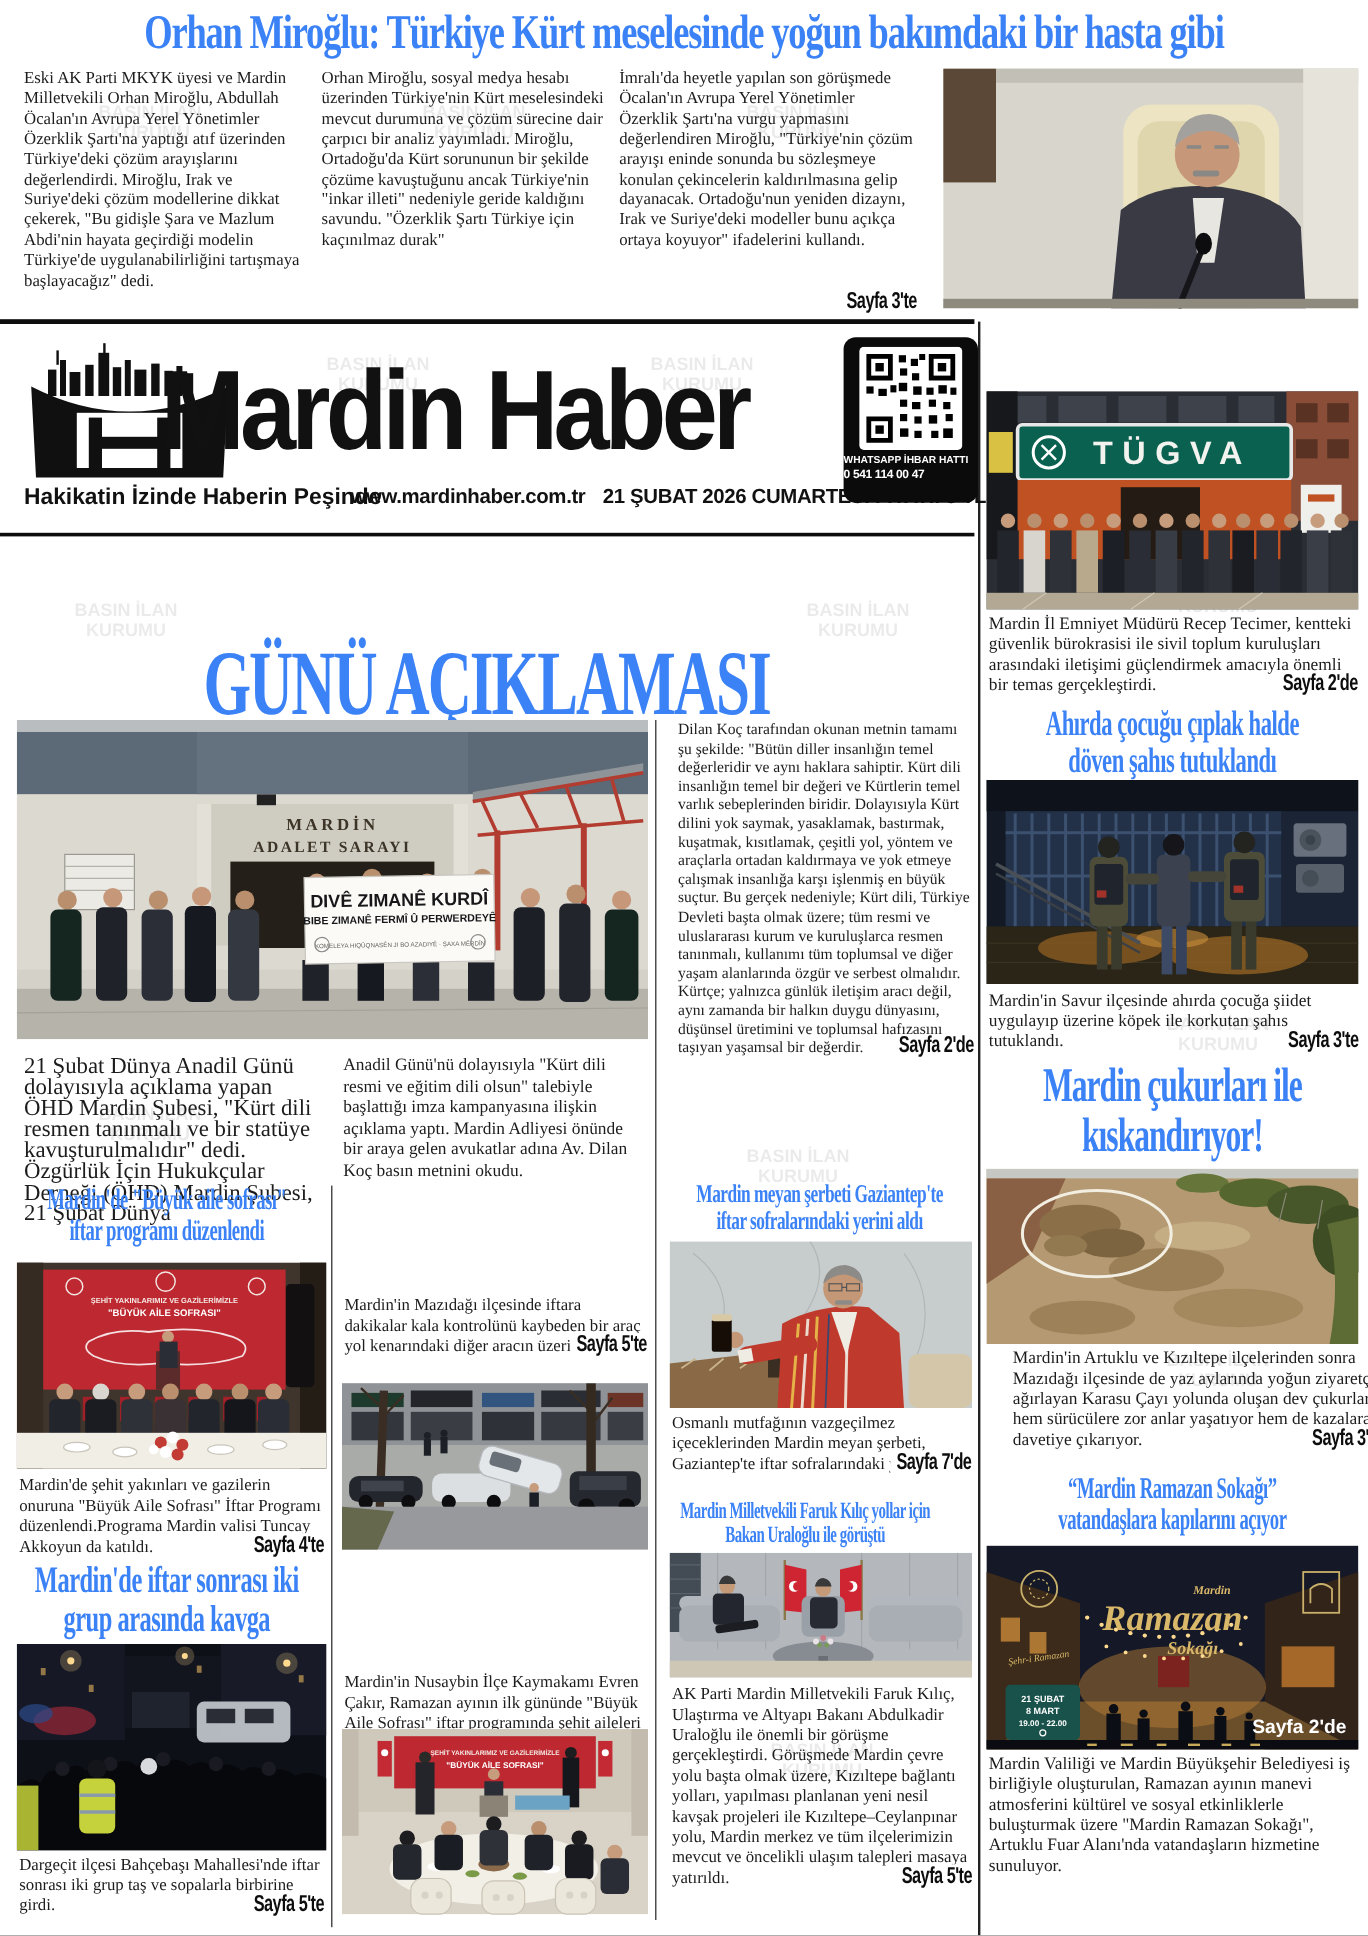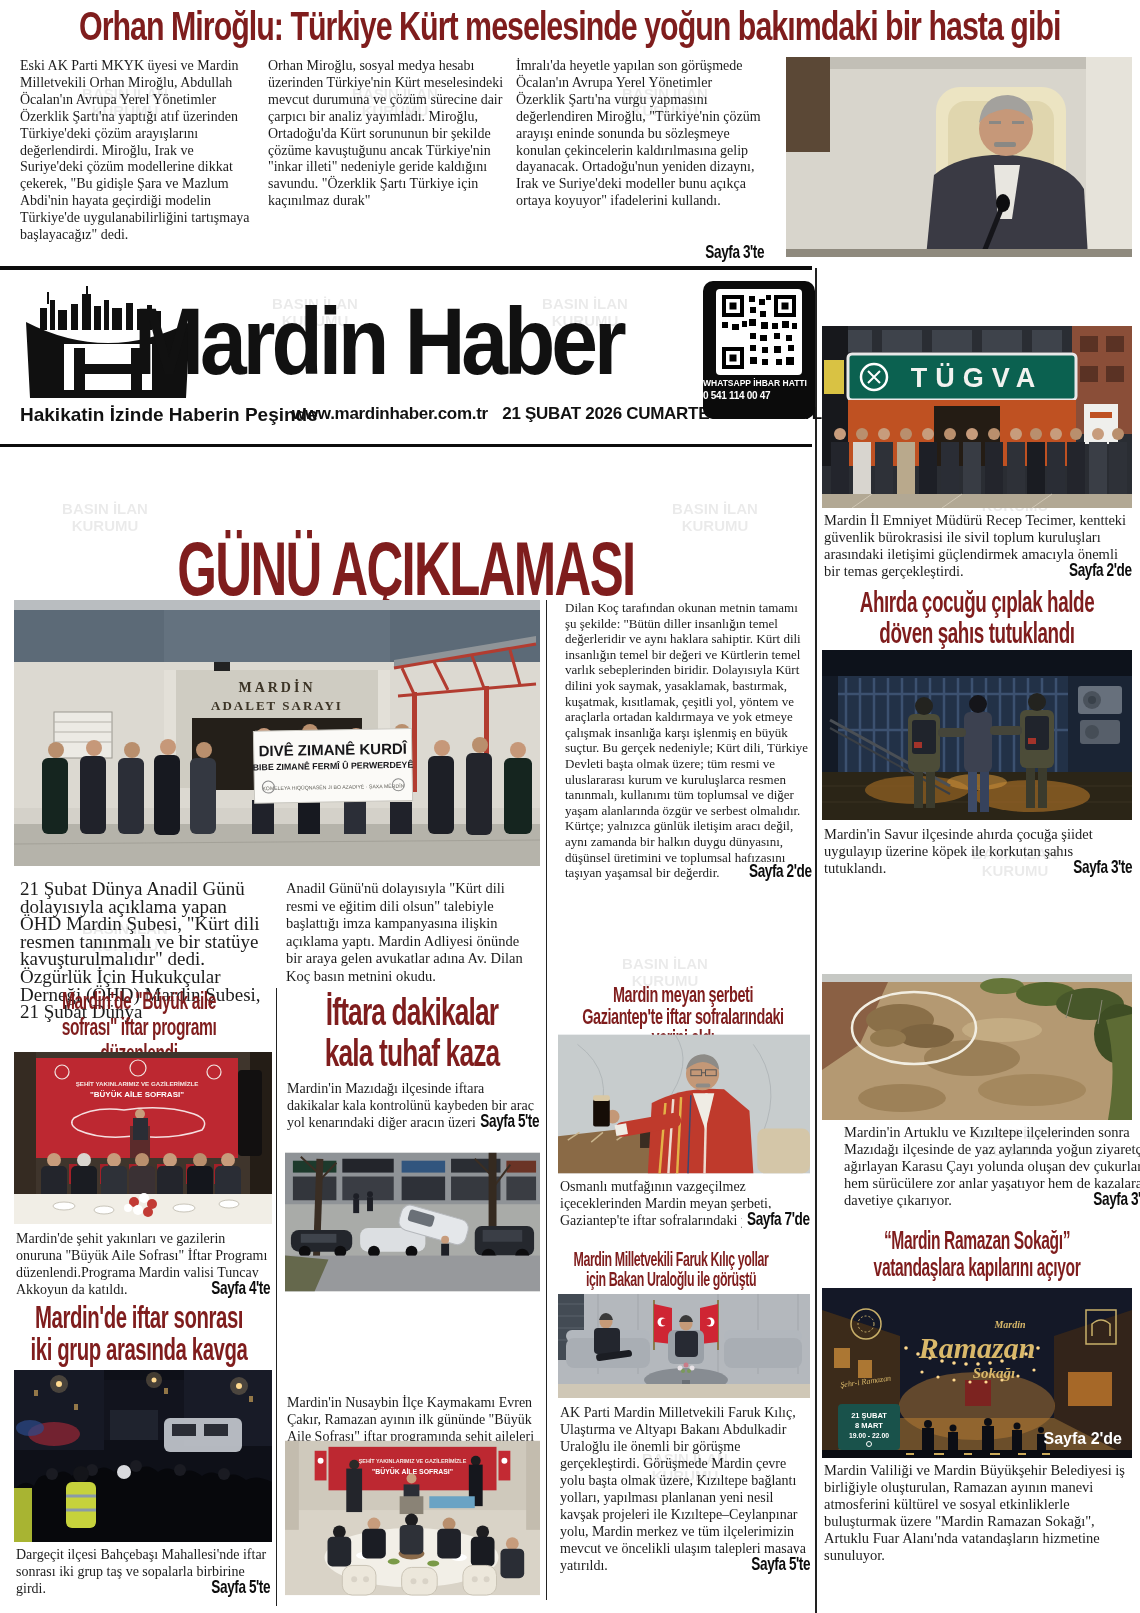--- a/index.html
+++ b/index.html
@@ -1,19 +1,19 @@
 <!DOCTYPE html>
 <html><head>
 <meta charset="utf-8">
 <style>
   html,body{margin:0;padding:0;background:#777}
   #page{position:relative;width:1140px;height:1613px;background:#ffffff;overflow:hidden;
         font-family:"Liberation Sans",sans-serif}
   .abs{position:absolute}
-  .hl{position:absolute;text-align:center;font-weight:bold;color:#7f1d1d;line-height:1.04;letter-spacing:-.5px;font-family:Liberation Sans, sans-serif}
+  .hl{position:absolute;text-align:center;font-weight:bold;color:#3b82f6;line-height:1.04;letter-spacing:-.5px;font-family:Liberation Serif, serif}
   .hl>span{display:inline-block;transform-origin:top center}
   .bd{position:absolute;font-family:"Liberation Serif",serif;color:#1c1c1c;text-align:left}
   .pref{position:absolute;right:0;bottom:0;font-family:"Liberation Sans",sans-serif;font-weight:bold;
         font-size:16px;background:#fff;padding-left:6px;transform:scale(.85,1.2);
         transform-origin:bottom right;letter-spacing:-.5px;color:#0d0d0d}
   .vr{position:absolute;background:#222;width:2px}
   .hr{position:absolute;background:#0d0d0d}
   .wm{position:absolute;opacity:.08;font-weight:bold;text-align:center;color:#000;line-height:1.15;font-size:15px;pointer-events:none}
   .wm span{display:block}
   svg.ph{position:absolute;display:block}
@@ -381,23 +381,20 @@
     <line x1="52" y1="126" x2="82" y2="126" stroke="#8a9aa8" stroke-width="3"></line>
       <line x1="52" y1="140" x2="82" y2="140" stroke="#8a9aa8" stroke-width="3"></line>
     <rect x="0" y="118" width="18" height="54" fill="#a8b432"></rect>
     <circle cx="110" cy="102" r="7" fill="#d9dade"></circle>
   </svg>
   <div class="bd" style="left:16px;top:1546px;width:254px;font-size:14px;line-height:17px">
     <span>Dargeçit ilçesi Bahçebaşı Mahallesi'nde iftar sonrası iki grup taş ve sopalarla birbirine girdi.</span>
     <b class="pref">Sayfa 5'te</b>
   </div>
 
-  <div class="hl" style="left:282px;top:992px;width:260px">
-    <span style="font-size:31px;letter-spacing:-1px;transform:scale(.85,1.28)">İftara dakikalar kala tuhaf kaza</span>
-  </div>
   <div class="bd" style="left:287px;top:1080px;width:252px;font-size:14px;line-height:17px">
     <span>Mardin'in Mazıdağı ilçesinde iftara dakikalar kala kontrolünü kaybeden bir araç yol kenarındaki diğer aracın üzerine çıktı.</span>
     <b class="pref">Sayfa 5'te</b>
   </div>
   <svg class="ph" style="left:285px;top:1152px" width="255" height="140" viewBox="0 0 258 140">
     <rect width="258" height="140" fill="#a9aba8"></rect>
     <rect width="258" height="52" fill="#8f9397"></rect>
     <g>
         <rect x="8" y="8" width="44" height="12" fill="#1d3a2c"></rect>
         <rect x="58" y="6" width="52" height="14" fill="#23252b"></rect>
@@ -736,20 +733,23 @@
       <rect x="206" y="88" width="8" height="6" fill="#a3332a"></rect>
     <circle cx="215" cy="52" r="9" fill="#23231f"></circle>
     <rect x="116" y="78" width="28" height="9" rx="4" fill="#45453a"></rect>
       <rect x="168" y="76" width="32" height="9" rx="4" fill="#45453a"></rect>
   </svg>
   <div class="bd" style="left:824px;top:826px;width:308px;font-size:14.5px;line-height:17px">
     <span>Mardin'in Savur ilçesinde ahırda çocuğa şiidet uygulayıp üzerine köpek ile korkutan şahıs tutuklandı.</span>
     <b class="pref">Sayfa 3'te</b>
   </div>
 
+  <div class="hl" style="left:820px;top:884px;width:314px;line-height:1.02">
+    <span style="font-size:31px;letter-spacing:-1px;transform:scale(.85,1.3)">Mardin çukurları ile kıskandırıyor!</span>
+  </div>
   <svg class="ph" style="left:822px;top:974px" width="310" height="146" viewBox="0 0 310 146">
     <rect width="310" height="146" fill="#b49972"></rect>
     <rect width="310" height="8" fill="#c6c8c4"></rect>
     <path d="M0 8 L66 8 L38 70 L0 96 Z" fill="#8a6044"></path>
     <ellipse cx="180" cy="12" rx="22" ry="8" fill="#66763a"></ellipse>
     <ellipse cx="224" cy="20" rx="30" ry="12" fill="#55662f"></ellipse>
     <ellipse cx="268" cy="30" rx="34" ry="16" fill="#47572a"></ellipse>
     <ellipse cx="298" cy="60" rx="26" ry="30" fill="#3e4d24"></ellipse>
     <g stroke="#8a8876">
         <path d="M250 20 L244 44 M280 26 L276 50"></path>

